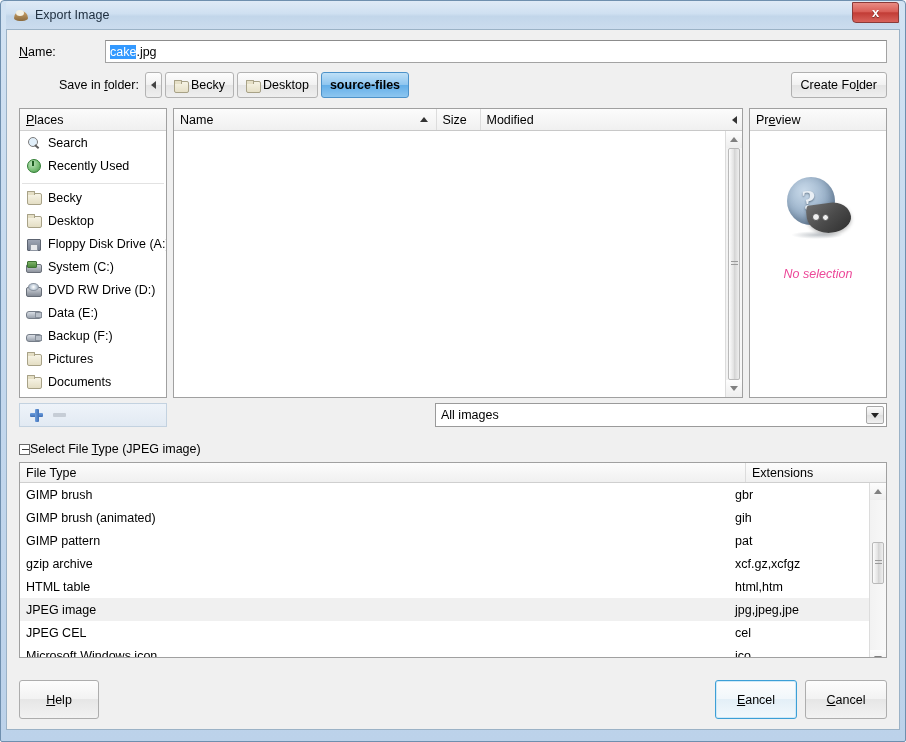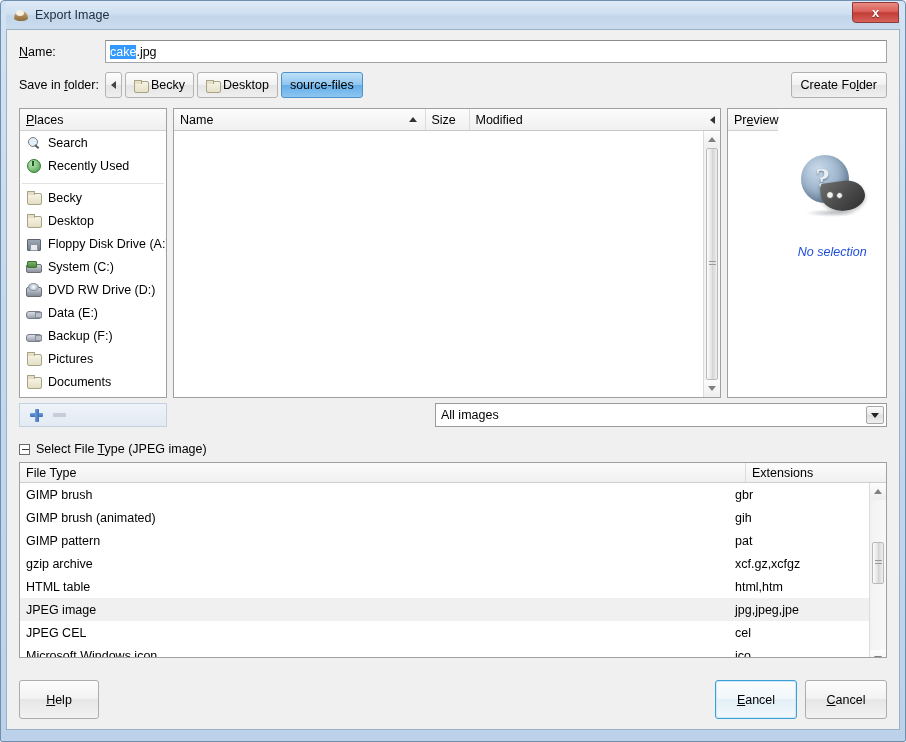--- a/index.html
+++ b/index.html
@@ -90,39 +90,39 @@
     display: flex; align-items: center;
     padding: 0 4px;
     font-size: 12.5px;
     cursor: text;
   }
   .sel-text {
     background: #3399ff; color: #fff;
   }
 
   
-  .row-folder { margin-bottom: 10px; }
+  .row-folder { margin-bottom: 10px; margin-left: 40px; }
   .crumbs { display: flex; align-items: center; }
   .crumb {
     height: 26px;
     display: flex; align-items: center; gap: 4px;
     padding: 0 8px;
     font-size: 12.5px;
     background: linear-gradient(180deg,#fdfdfd 0%,#f1f1f1 50%,#e4e4e4 51%,#efefef 100%);
     border: 1px solid #b3b3b3;
     border-radius: 3px;
     margin-right: 3px;
     cursor: pointer;
     white-space: nowrap;
   }
   .crumb.arrow { padding: 0 5px; }
   .crumb.active {
     background: linear-gradient(180deg,#bfe0f7 0%,#8ec5ef 50%,#63aee8 51%,#8dc6f0 100%);
     border-color: #4d92c9;
-    font-weight: normal;
+    font-weight: bold;
     padding-left: 8px;
   }
   .folder-ico {
     width: 13px; height: 11px; position: relative; flex: none;
   }
   .folder-ico::before {
     content:''; position:absolute; left:0; top:1px;
     width:13px; height:10px;
     background: linear-gradient(180deg,#f6f3e4 0%,#e6e0c7 100%);
     border: 1px solid #a8a287; border-radius: 1px 2px 2px 2px;
@@ -292,23 +292,23 @@
     position:absolute; left:2px; right:2px;
     background: linear-gradient(90deg,#fdfdfd 0%,#e3e3e3 45%,#d5d5d5 55%,#efefef 100%);
     border: 1px solid #b9b9b9; border-radius: 2px;
     display:flex;align-items:center;justify-content:center;
   }
   .grip { width:7px; height:6px;
     background: repeating-linear-gradient(180deg,#9a9a9a 0 1px, transparent 1px 3px);
   }
 
   .preview {
-    width: 160px; flex: none; margin-left: 6px;
+    width: 138px; flex: none; margin-left: 6px;
     background: #fff; border: 1px solid #a0a0a0;
-    display:flex; 
+    display:flex; flex-direction: column;
   }
   .prev-hdr {
     height: 22px; display:flex;align-items:center;padding-left:6px;
     font-size:12.5px;
     background: linear-gradient(180deg,#fbfbfb 0%,#f0f0f0 100%);
     border-bottom: 1px solid #d0d0d0;
   }
   .prev-body {
     flex:1; display:flex; flex-direction:column; align-items:center;
     padding-top: 42px;
@@ -338,21 +338,21 @@
     border:1px solid #555;
   }
   .uk-eye1 { left:31px; top:40px; width:8px; height:8px; }
   .uk-eye2 { left:41px; top:41px; width:7px; height:7px; }
   .uk-shadow {
     position:absolute; left:10px; top:58px; width:52px;height:8px;
     background: radial-gradient(ellipse at center, rgba(120,130,140,.45) 0%, rgba(255,255,255,0) 70%);
   }
   .no-sel {
     margin-top: 24px;
-    font-style: italic; color: #1d4ed8; font-size: 12.5px;
+    font-style: italic; color: #ec4899; font-size: 12.5px;
   }
 
   
   .midrow { display:flex; align-items:center; margin-top: 4px; height: 26px; }
   .addrem {
     width: 148px; flex:none; height: 24px;
     background: linear-gradient(180deg,#eef3f9 0%,#e2eaf3 100%);
     border: 1px solid #c3d2e0;
     display:flex; align-items:center; gap:10px; padding-left: 10px;
   }
@@ -381,21 +381,21 @@
   .combo-btn {
     position:absolute; right: 2px; top: 2px;
     width: 18px; height: 18px;
     background: linear-gradient(180deg,#fbfbfb 0%,#e8e8e8 50%,#dedede 51%,#f0f0f0 100%);
     border: 1px solid #a8a8a8; border-radius: 2px;
     display:flex;align-items:center;justify-content:center;
   }
   .combo-tri { width:0;height:0;border-left:4px solid transparent;border-right:4px solid transparent;border-top:5px solid #222; }
 
   
-  .expander { display:flex; align-items:center; gap:6px; margin-top: 12px; height:18px; }
+  .expander { display:flex; align-items:center; gap:0; margin-top: 12px; height:18px; }
   .exp-box {
     width: 11px; height: 11px; border: 1px solid #6a6a6a; background:#fff;
     position: relative; flex:none; cursor:pointer;
   }
   .exp-box::before {
     content:''; position:absolute; left:2px; top:4.5px; width:7px;height:1.4px;background:#3a3a3a;
   }
   .exp-label { font-size: 12.5px; white-space: nowrap; }
 
   

